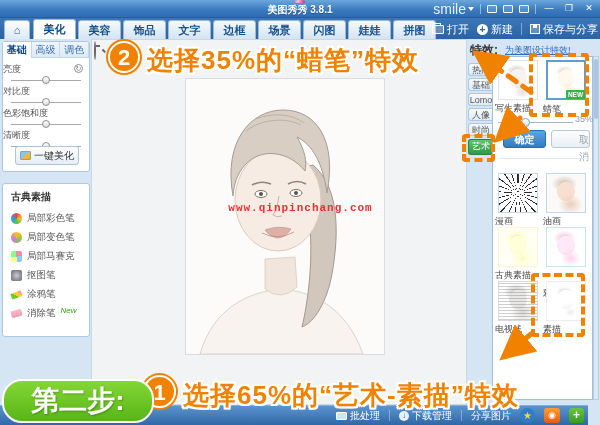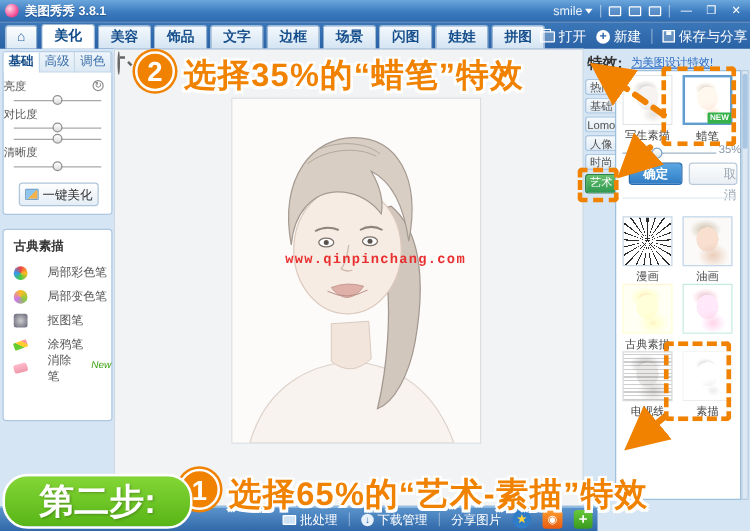--- a/index.html
+++ b/index.html
@@ -3,26 +3,26 @@
 <meta charset="utf-8">
 <style>
   * { margin:0; padding:0; box-sizing:border-box; }
   html,body { width:600px; height:425px; overflow:hidden; }
   body { font-family:"Liberation Sans","DejaVu Sans",sans-serif; position:relative; background:#d6e5f4; }
   .abs { position:absolute; }
 
   
   .titlebar { left:0; top:0; width:600px; height:18px;
     background:linear-gradient(#6ba6dc,#3a79bd 60%,#2f6cb3); border-bottom:1px solid #255b9c;
-    display:flex; align-items:center; color:#fff; }
+    display:flex; align-items:center; color:#fff;flex-direction:column; }
   .logo { width:11px; height:11px; margin:0 5px 0 4px; border-radius:50%;
     background:radial-gradient(circle at 35% 35%, #ffd7e6, #f2559b 60%, #c22573); }
   .apptitle { font-size:10px; font-weight:bold; text-shadow:0 1px 1px #20538f; }
   .tb-right { position:absolute; right:4px; top:0; height:18px; display:flex; align-items:center; gap:6px; }
-  .tb-user { font-size:10px; color:#eaf3fc; display:flex; align-items:center; gap:2px;padding-left:28px; }
+  .tb-user { font-size:14px; color:#eaf3fc; display:flex; align-items:center; gap:2px;padding-left:28px; }
   .caret { width:0; height:0; border-left:3px solid transparent; border-right:3px solid transparent; border-top:4px solid #fff; }
   .tb-sep { width:1px; height:10px; background:rgba(255,255,255,.45); }
   .tb-ico { width:10px; height:8px; border:1px solid #fff; border-radius:1px; background:rgba(255,255,255,.15); }
   .winbtn { width:14px; height:12px; font-size:9px; line-height:11px; text-align:center; color:#fff; }
 
   
   .tabbar { left:0; top:18px; width:600px; height:21px;
     background:linear-gradient(#3b77b8,#2a62a6); }
   .hometab { position:absolute; left:4px; top:2px; width:26px; height:19px;
     background:linear-gradient(#fdfefe,#dcEAf5); border:1px solid #9cb9d6; border-bottom:none;
@@ -60,21 +60,21 @@
     font-size:10px; color:#333; display:flex; align-items:center; justify-content:center; gap:3px; }
   .magic-ico { width:11px; height:9px; border-radius:1px;
     background:linear-gradient(135deg,#8cc4ee 50%,#f2b24c 50%); border:1px solid #7aa6cc; }
   .zoomout-ico { left:94px; top:42px; width:12px; height:12px; }
   .zoomout-ico .lens { width:9px; height:9px; border:1.5px solid #666; border-radius:50%; position:relative; }
   .zoomout-ico .lens:before { content:""; position:absolute; left:1px; top:3px; width:4px; height:1.5px; background:#666; }
   .zoomout-ico .hdl { position:absolute; left:8px; top:8px; width:4px; height:1.5px; background:#666; transform:rotate(45deg); }
 
   .brushp { left:2px; top:183px; width:88px; height:154px; padding:6px 0 0 8px; }
   .brush-title { font-size:10px; font-weight:bold; color:#333; margin-bottom:5px; }
-  .brush-item { display:flex; align-items:center; gap:16px; height:19px; font-size:9.5px; color:#555; }
+  .brush-item { display:flex; align-items:center; gap:5px; height:19px; font-size:9.5px; color:#555; }
   .b-ico { width:11px; height:11px; border-radius:50%; flex:0 0 11px; }
   .bi0 { background:conic-gradient(#e44,#fb2,#4c4,#39e,#e44); }
   .bi1 { background:conic-gradient(#fb2,#8c4,#c7e,#fb2); }
   .bi2 { border-radius:2px; background:conic-gradient(#f8a 0 25%,#8cf 0 50%,#ff8 0 75%,#8f8 0); }
   .bi3 { background:radial-gradient(circle at 40% 40%, #fd8, #7bd 70%); filter:blur(.4px); }
   .bi4 { background:radial-gradient(circle at 50% 50%, #ccc, #778 80%); border-radius:2px; }
   .bi5 { border-radius:1px; background:linear-gradient(45deg,#6c3 45%,#fc3 45% 75%,#f99 75%); transform:rotate(-20deg); height:6px; }
   .bi6 { border-radius:2px; background:linear-gradient(#fbc,#e9a); transform:rotate(-15deg); height:7px; }
   .badge-new { color:#3aa012; font-size:8px; font-style:italic; position:relative; top:-3px; }
 
@@ -105,37 +105,37 @@
   .v-sketchlife { filter:grayscale(.85) brightness(1.07); }
   .v-crayon { filter:saturate(.65) brightness(1.1); }
   .v-comic { background:repeating-conic-gradient(from 0deg at 50% 50%, #2b2b2b 0deg 3deg, #fff 3deg 17deg) !important; }
   .v-oil { filter:saturate(1.25); }
   .v-classic { filter:sepia(.65) brightness(1.02); }
   .v-cpencil { filter:hue-rotate(300deg) saturate(1.15) brightness(1.06); }
   .v-tv { filter:grayscale(.9) brightness(1.02); }
   .v-tv:after { content:""; position:absolute; inset:0;
     background:repeating-linear-gradient(0deg, rgba(90,90,90,.30) 0 1px, rgba(0,0,0,0) 1px 3px); }
   .v-sketch { filter:grayscale(1) brightness(1.12); }
-  .fxlabel { position:absolute; width:46px; text-align:center; font-size:9px; color:#444; }
+  .fxlabel { position:absolute; width:46px; text-align:left; font-size:9px; color:#444; }
   .newbadge { position:absolute; left:566px; top:90px; width:19px; height:9px; background:#35b24a; color:#fff;
     font-size:6.5px; font-weight:bold; text-align:center; line-height:9px; border-radius:1px; z-index:3; }
   .fx-slider { left:498px; top:117px; width:75px; height:10px; }
   .fx-slider:before { content:""; position:absolute; left:0; right:0; top:5px; height:1px; background:#9fb4c8; }
   .fx-handle { position:absolute; left:30%; top:1px; width:9px; height:9px; border-radius:50%;
     background:linear-gradient(#fff,#d7e4ef); border:1px solid #7da3c4; }
   .fx-pct { left:575px; top:114px; font-size:9px; color:#8a9aaa; }
   .btn-ok { left:503px; top:130px; width:43px; height:18px; background:linear-gradient(#5aa7e4,#2f7cc4);
     border:1px solid #2a6cb0; border-radius:3px; color:#fff; font-size:10px; font-weight:bold;
     text-align:center; line-height:17px; }
   .btn-cancel { left:551px; top:130px; width:39px; height:18px; background:linear-gradient(#fdfdfd,#e9eff5);
     border:1px solid #b9c9d9; border-radius:3px; color:#9aa7b4; font-size:10px; text-align:right; line-height:17px;padding-left:23px; }
   .fx-divider { left:498px; top:158px; width:90px; height:1px; background:#e1eaf2; }
 
   
-  .statusbar { left:0; top:405px; width:478px; height:20px;
+  .statusbar { left:0; top:405px; width:588px; height:20px;
     background:linear-gradient(#5b94cc,#2f67a8); border-top:1px solid #7fb0dd;
     display:flex; align-items:center; justify-content:flex-end; gap:9px; padding-right:4px;
     color:#fff; font-size:10px; }
   .sb-item { display:flex; align-items:center; gap:3px; }
   .ico-batch { width:11px; height:8px; border:1px solid #fff; background:#cfe3f4; border-radius:1px; }
   .ico-down { width:10px; height:10px; border-radius:50%; background:#e8f1fa; color:#2f67a8; font-size:8px; line-height:10px; text-align:center; font-weight:bold; }
   .ico-star { width:15px; height:15px; border-radius:50%; background:#2f7cc8; color:#ffd43a; font-size:10px; line-height:15px; text-align:center; }
   .ico-weibo { width:16px; height:15px; border-radius:3px; background:linear-gradient(#ff9d2e,#e85a10); color:#fff; font-size:9px; line-height:15px; text-align:center; }
   .ico-more { width:15px; height:15px; border-radius:3px; background:linear-gradient(#67c83a,#3a9a1e); color:#fff; font-size:12px; line-height:14px; text-align:center; font-weight:bold; }
   .sb-sep { width:1px; height:11px; background:rgba(255,255,255,.35); }
@@ -244,20 +244,21 @@
   <div class="reset-ico">↻</div>
   <div style="margin-top:5px">
     <div class="sl-label">亮度</div>
     <div class="sl-track">
         <span class="sl-handle"></span>
       </div>
     <div class="sl-label">对比度</div>
     <div class="sl-track">
         <span class="sl-handle"></span>
       </div>
+    <div class="sl-label">色彩饱和度</div>
     <div class="sl-track">
         <span class="sl-handle"></span>
       </div>
     <div class="sl-label">清晰度</div>
     <div class="sl-track">
         <span class="sl-handle"></span>
       </div>
   </div>
   <div class="autobtn">
     <span class="magic-ico"></span>
@@ -267,20 +268,24 @@
 
 <div class="abs panel brushp">
   <div class="brush-title">古典素描</div>
   <div class="brush-item">
       <span class="b-ico bi0"></span>
       <span>局部彩色笔</span>
     </div>
   <div class="brush-item">
       <span class="b-ico bi1"></span>
       <span>局部变色笔</span>
+    </div>
+  <div class="brush-item">
+      <span class="b-ico bi2"></span>
+      <span>局部马赛克</span>
     </div>
   <div class="brush-item">
       <span class="b-ico bi4"></span>
       <span>抠图笔</span>
     </div>
   <div class="brush-item">
       <span class="b-ico bi5"></span>
       <span>涂鸦笔</span>
     </div>
   <div class="brush-item">

